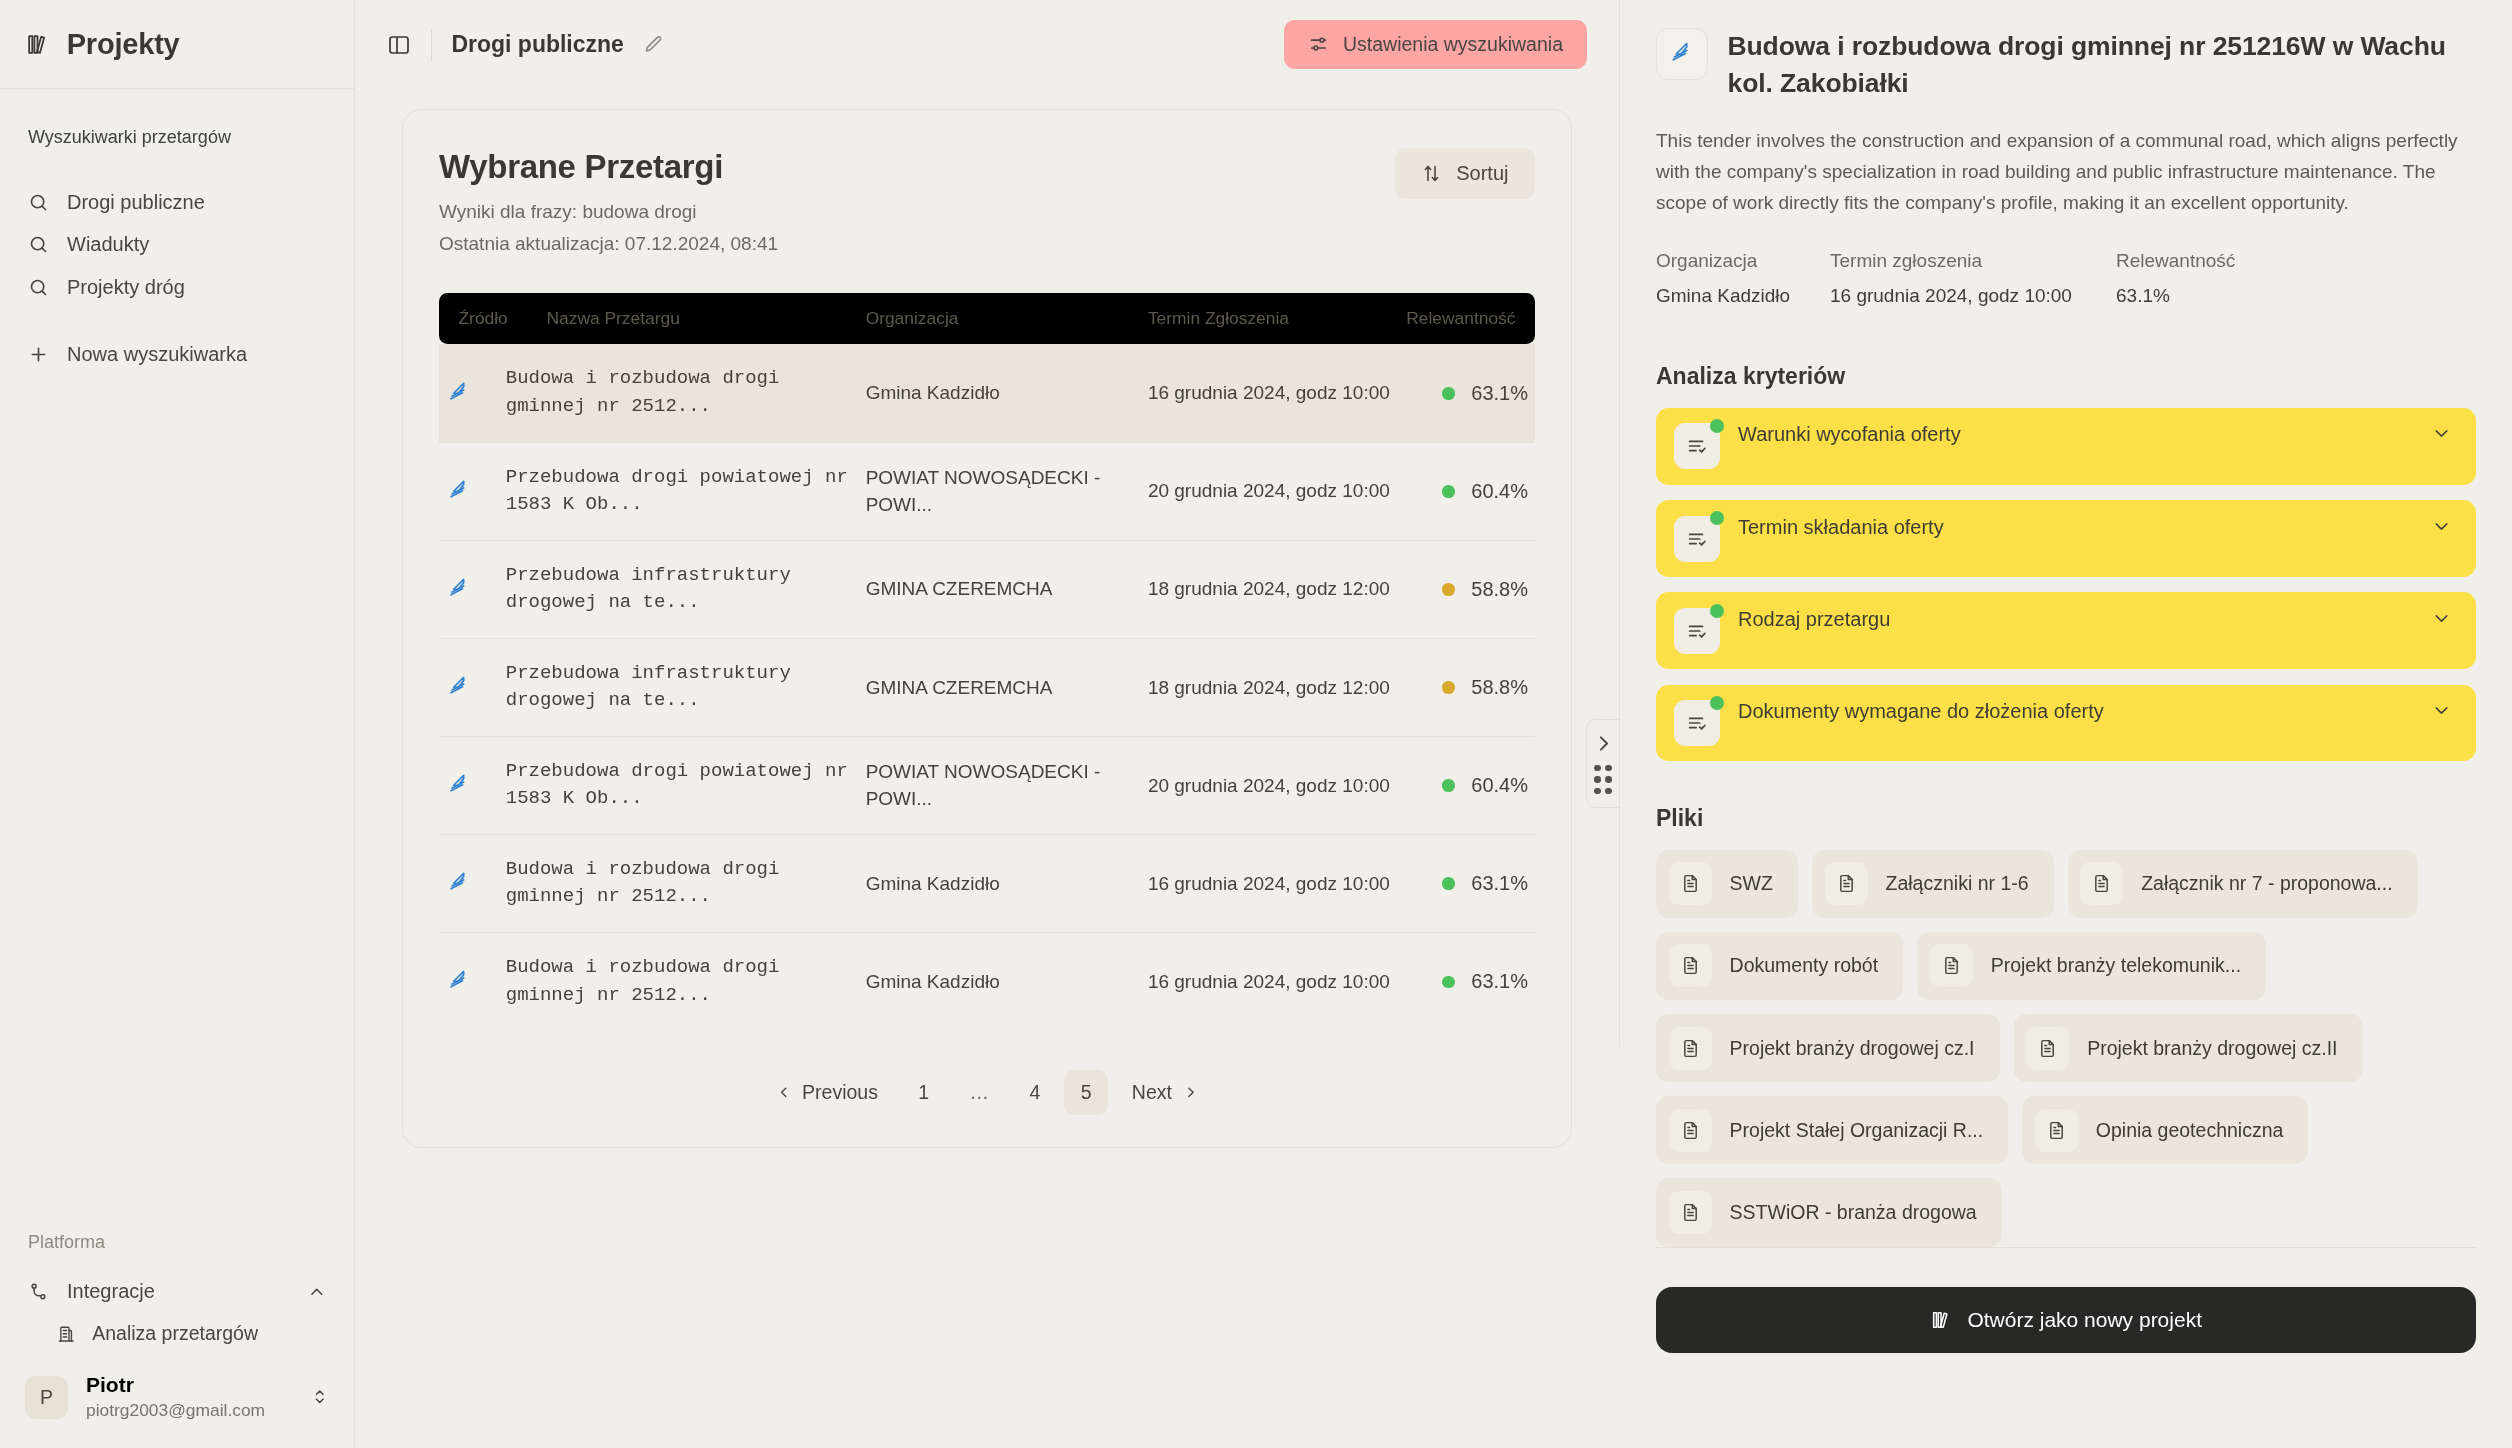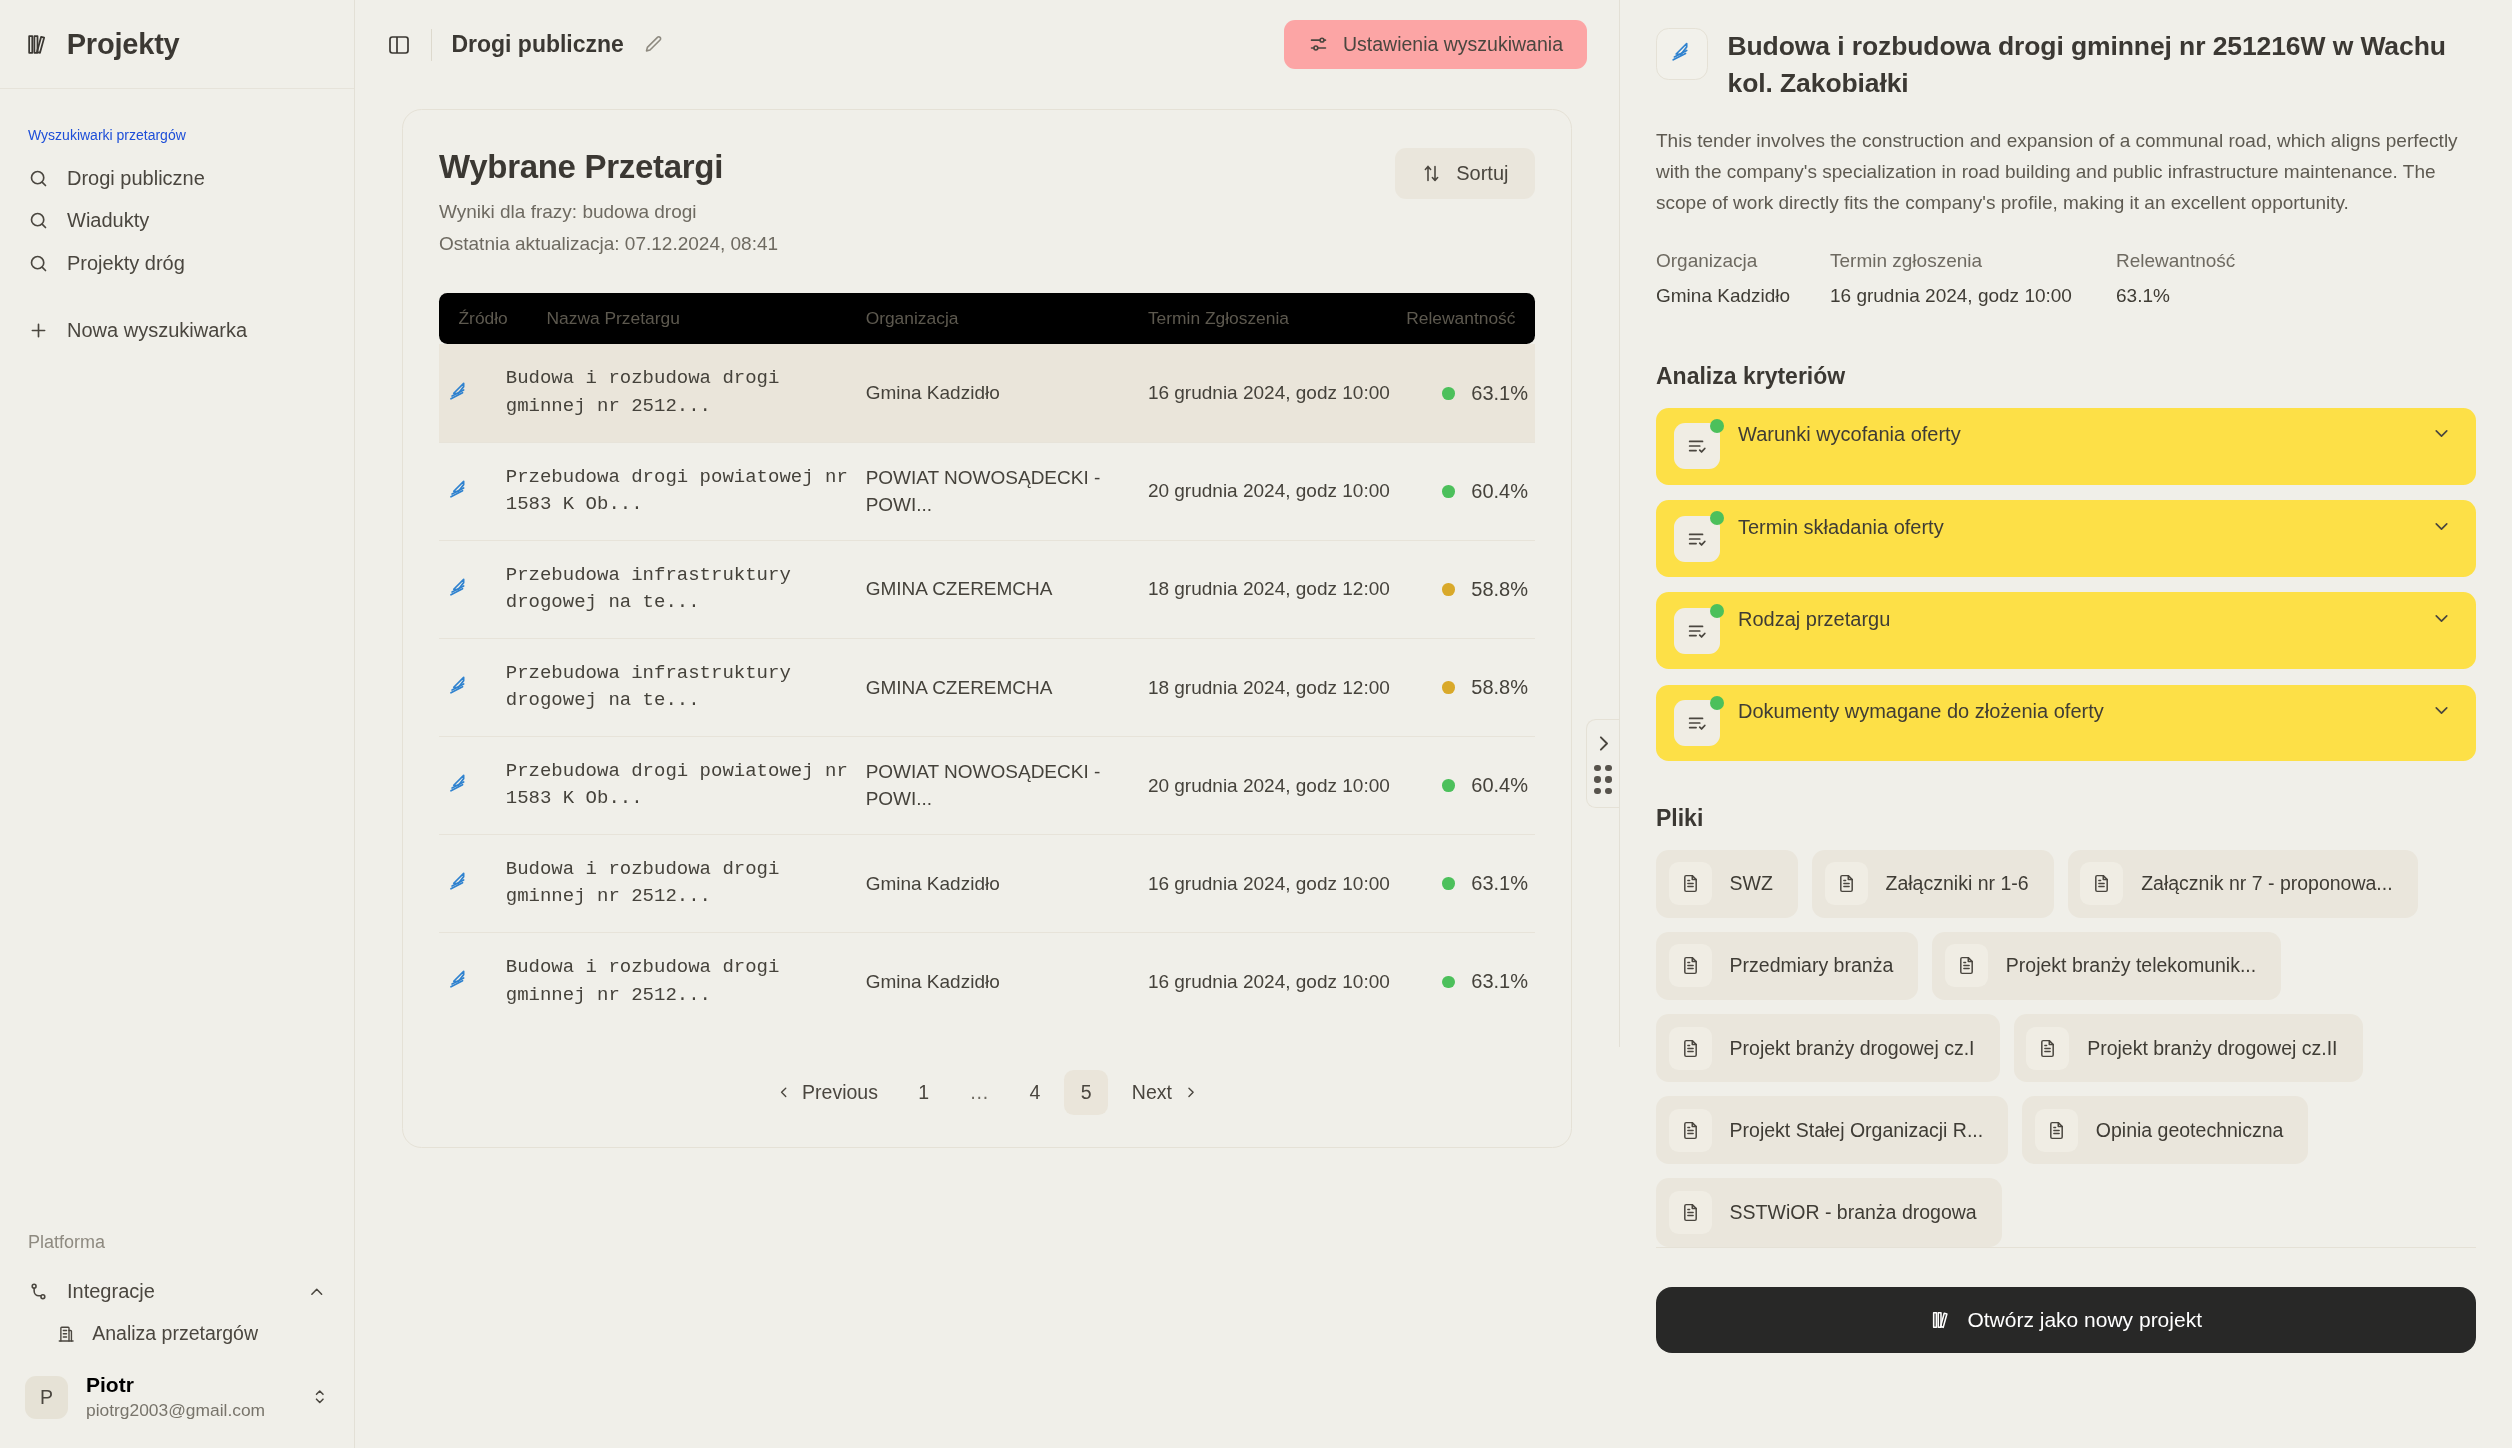--- a/index.html
+++ b/index.html
@@ -20,22 +20,22 @@
     display: flex; flex-direction: column;
     flex: 0 0 355px;
   }
   .sb-head {
     height: 89px; display: flex; align-items: center;
     gap: 16.7px; padding: 0 25px;
     border-bottom: 1.4px solid #e6e3da;
   }
   .sb-head .title { font-size: 29px; font-weight: 700; letter-spacing: -0.2px; color: #3b3833; }
   .sb-section-label {
-    font-size: 14px; color: #1d4ed8; padding: 0 28px;
-    margin-top: 38px; margin-bottom: 14px;
+    font-size: 18px; color: #404040; padding: 0 28px;
+    margin-top: 38px; margin-bottom: 33px;
   }
   .sb-item {
     display: flex; align-items: center; gap: 18px;
     padding: 9.8px 28px; font-size: 20px; color: #4a463f;
     cursor: pointer;
   }
   .sb-subitem {
     display: flex; align-items: center; gap: 16.7px;
     padding: 9.8px 28px 9.8px 56px; font-size: 19.5px; color: #4a463f;
     cursor: pointer;
@@ -674,21 +674,21 @@
         <span class="file-label">Załącznik nr 7 - proponowa...</span>
       </div>
       <div class="file">
         <span class="file-ic">
           <svg width="21" height="21" viewBox="0 0 24 24" fill="none" stroke="#4a463f" stroke-width="1.7" stroke-linecap="round" stroke-linejoin="round">
               <path d="M14 3H7a1.5 1.5 0 00-1.5 1.5v15A1.5 1.5 0 007 21h10a1.5 1.5 0 001.5-1.5V7.5z"></path>
               <path d="M14 3v4.5h4.5"></path>
               <path d="M9 12h6M9 15.5h6M9 8.5h2"></path>
             </svg>
         </span>
-        <span class="file-label">Przedmiary branża</span>
+        <span class="file-label">Dokumenty robót</span>
       </div>
       <div class="file">
         <span class="file-ic">
           <svg width="21" height="21" viewBox="0 0 24 24" fill="none" stroke="#4a463f" stroke-width="1.7" stroke-linecap="round" stroke-linejoin="round">
               <path d="M14 3H7a1.5 1.5 0 00-1.5 1.5v15A1.5 1.5 0 007 21h10a1.5 1.5 0 001.5-1.5V7.5z"></path>
               <path d="M14 3v4.5h4.5"></path>
               <path d="M9 12h6M9 15.5h6M9 8.5h2"></path>
             </svg>
         </span>
         <span class="file-label">Projekt branży telekomunik...</span>

